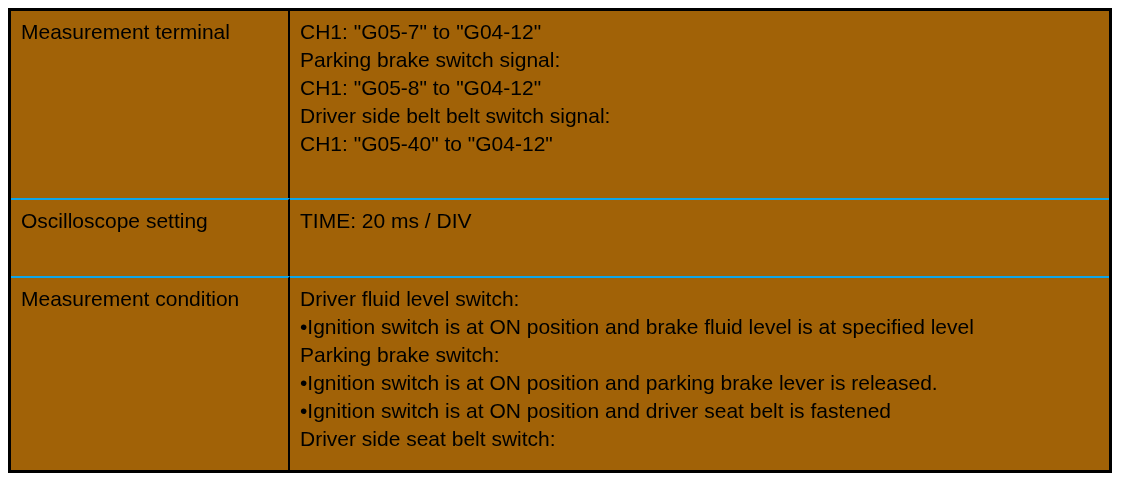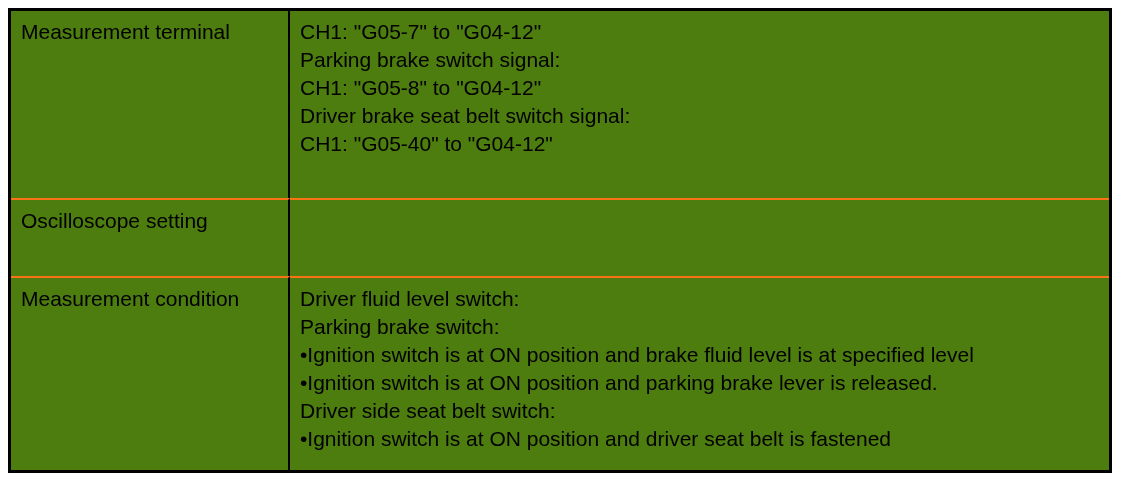--- a/index.html
+++ b/index.html
@@ -17,70 +17,71 @@
   }
   .spec-table {
     position: absolute;
     left: 8px;
     top: 8px;
     width: 1104px;
     border: 3px solid #000000;
     display: grid;
     grid-template-columns: 279px 1fr;
     grid-template-rows: 187px 78px 194px;
-    background: #4d7c0f;
+    background: #a16207;
     box-sizing: border-box;
   }
   .cell {
     box-sizing: border-box;
     padding: 7px 10px 0 10px;
     font-size: 21px;
     line-height: 28px;
     overflow: hidden;
     white-space: nowrap;
   }
   .label-cell {
     border-right: 2px solid #000000;
   }
   .row-2 .cell, .cell.rb2, .cell.rb3 {
-    border-top: 2px solid #f97316;
+    border-top: 2px solid #0ea5e9;
   }
   .line {
     height: 28px;
   }
 </style>
 </head>
 <body>
 
 <div class="page">
   <div class="spec-table">
 
     <div class="cell label-cell">
       <span>Measurement terminal</span>
     </div>
     <div class="cell value-cell">
       <div class="line">CH1: "G05-7" to "G04-12"</div>
       <div class="line">Parking brake switch signal:</div>
       <div class="line">CH1: "G05-8" to "G04-12"</div>
-      <div class="line">Driver brake seat belt switch signal:</div>
+      <div class="line">Driver side belt belt switch signal:</div>
       <div class="line">CH1: "G05-40" to "G04-12"</div>
     </div>
 
     <div class="cell label-cell rb2">
       <span>Oscilloscope setting</span>
     </div>
     <div class="cell value-cell rb2">
+      <div class="line">TIME: 20 ms / DIV</div>
     </div>
 
     <div class="cell label-cell rb3">
       <span>Measurement condition</span>
     </div>
     <div class="cell value-cell rb3">
       <div class="line">Driver fluid level switch:</div>
+      <div class="line">•Ignition switch is at ON position and brake fluid level is at specified level</div>
       <div class="line">Parking brake switch:</div>
-      <div class="line">•Ignition switch is at ON position and brake fluid level is at specified level</div>
       <div class="line">•Ignition switch is at ON position and parking brake lever is released.</div>
+      <div class="line">•Ignition switch is at ON position and driver seat belt is fastened</div>
       <div class="line">Driver side seat belt switch:</div>
-      <div class="line">•Ignition switch is at ON position and driver seat belt is fastened</div>
     </div>
 
   </div>
 </div>
 
 </body></html>

